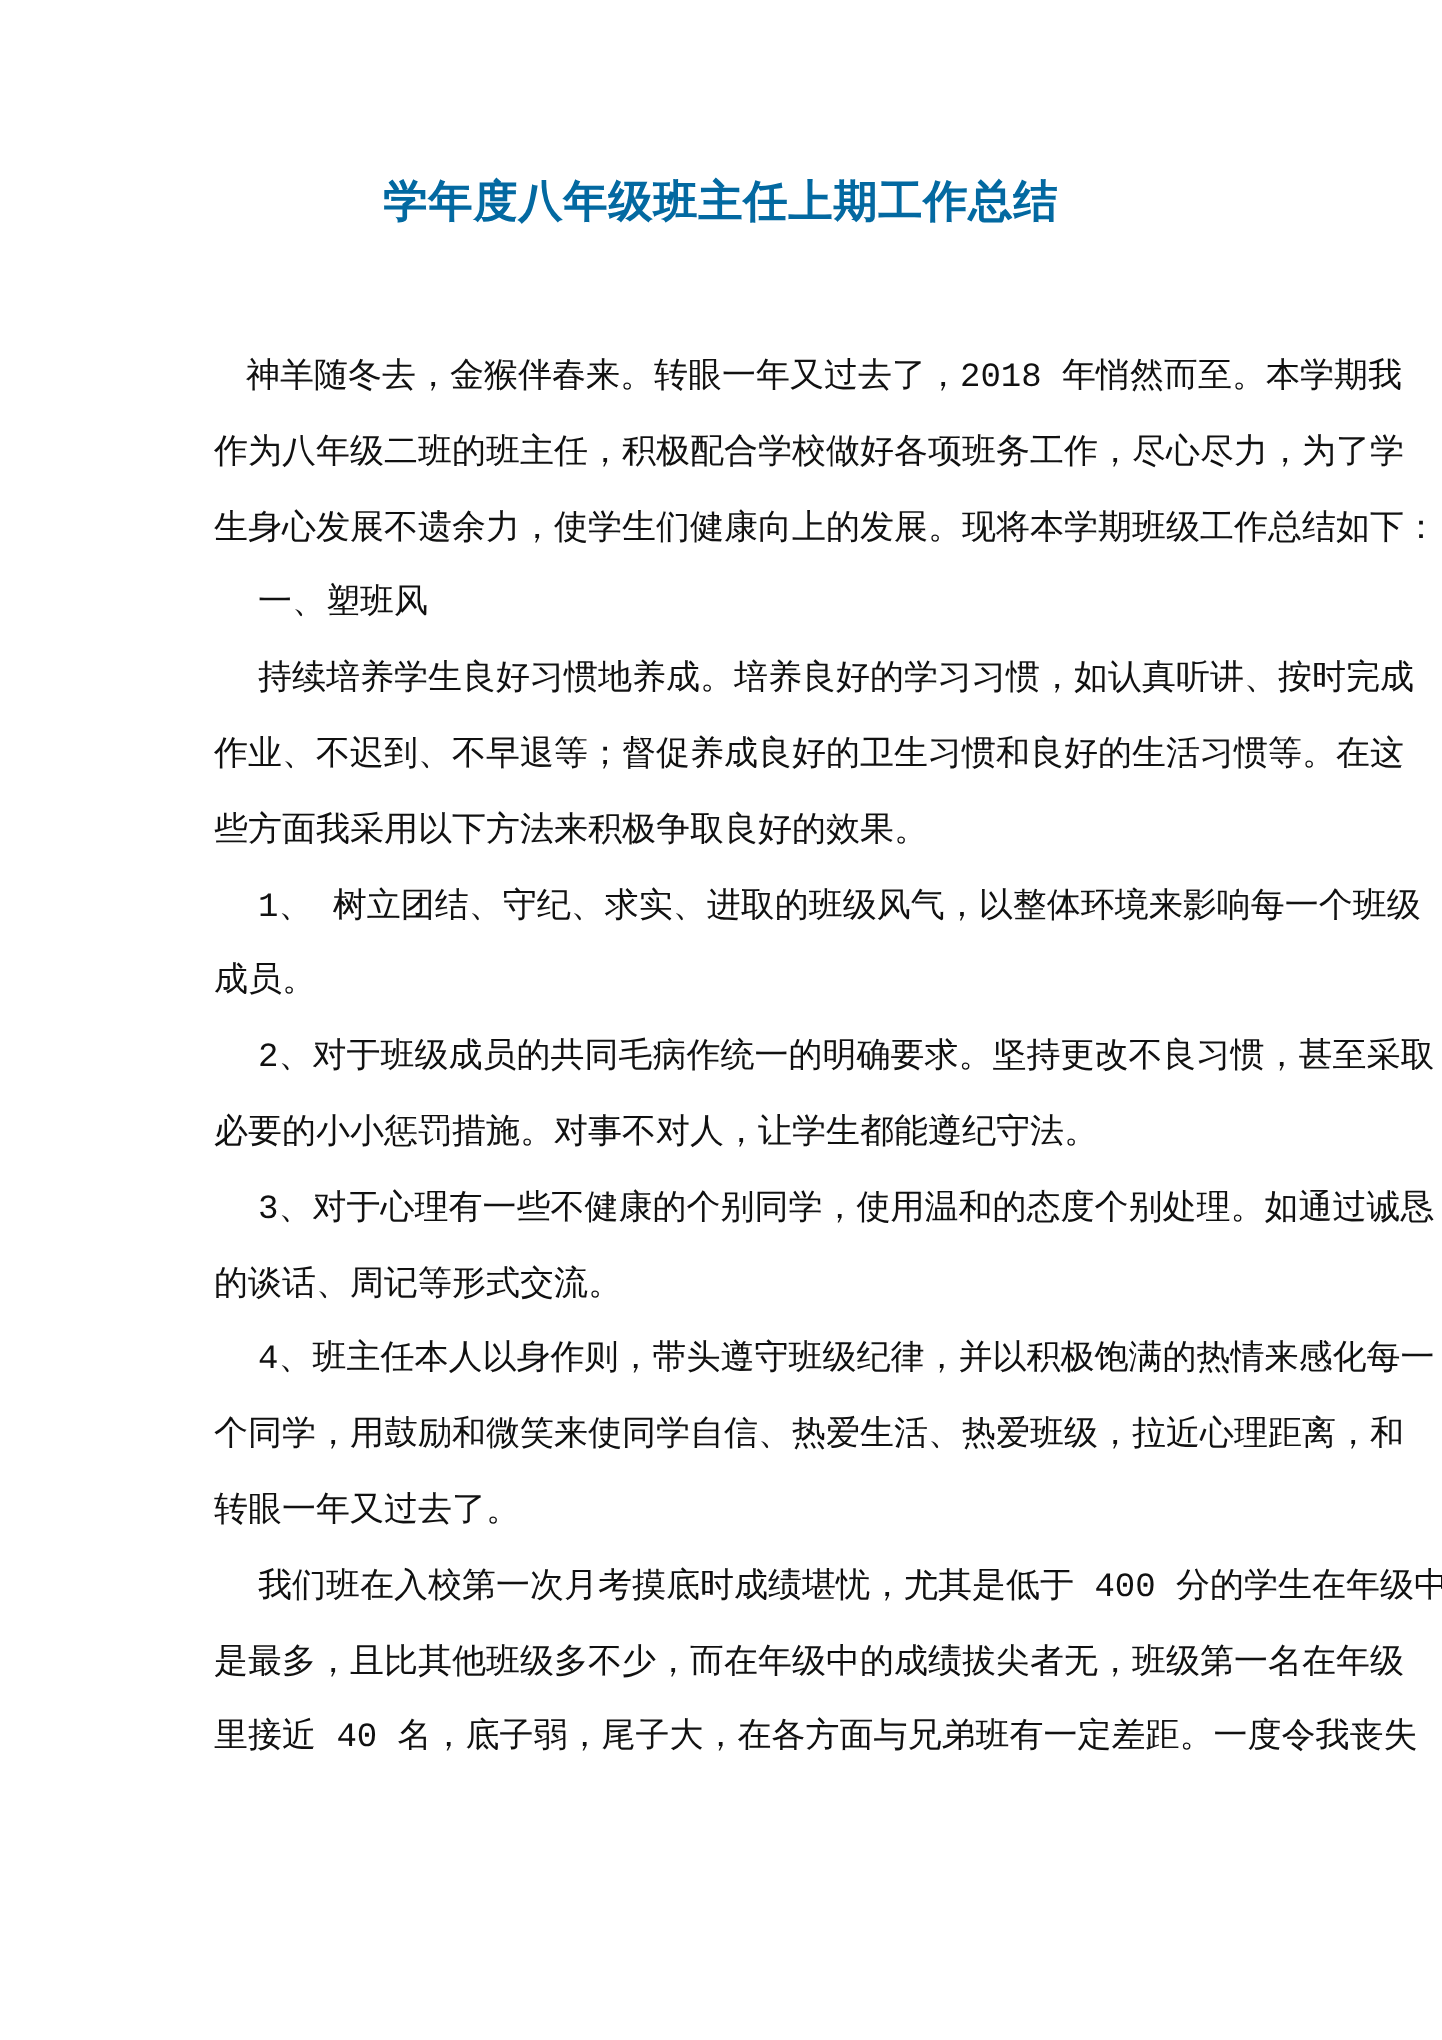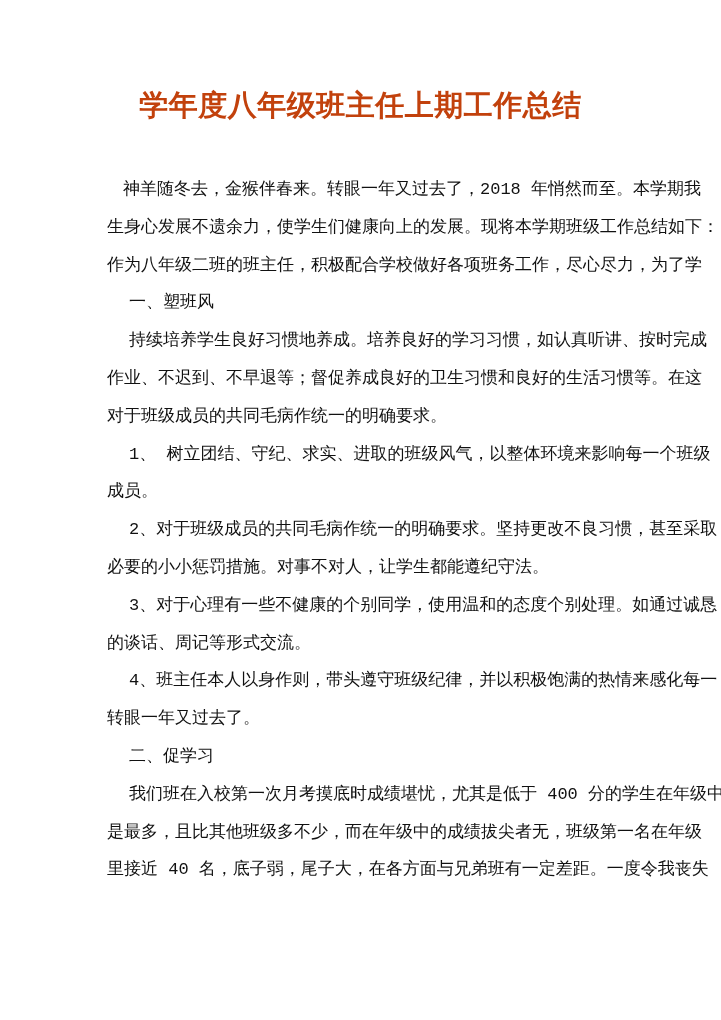--- a/index.html
+++ b/index.html
@@ -1,51 +1,51 @@
 <!DOCTYPE html>
 <html><head>
 <meta charset="utf-8">
 <style>
   html, body { margin: 0; padding: 0; background: #ffffff; }
   body { width: 721px; height: 1020px; position: relative; overflow: hidden; color: #111; }
   .page { position: absolute; left: 0; top: 0; width: 721px; height: 1020px; background: #fff; }
   .title {
     position: absolute; left: 0; width: 721px; top: 86px;
     text-align: center; font-family: "DejaVu Serif", "Liberation Serif", serif;
-    font-size: 29px; font-weight: bold; letter-spacing: 0.5px; color: #c2410c;
+    font-size: 22px; font-weight: bold; letter-spacing: 0.5px; color: #0369a1;
   }
   .body {
     position: absolute; left: 107px; top: 171px; width: 507px;
     font-family: Liberation Mono, monospace;
     font-size: 17px; line-height: 37.8px; color: #111;
   }
   .line { display: block; white-space: nowrap; height: 37.8px; text-align: justify; text-align-last: justify; }
   .line.last { text-align-last: left; }
   .ind1 { padding-left: 16px; }
   .ind0 { padding-left: 6px; margin-left: 16px; }
 </style>
 </head>
 <body>
 
 <div class="page">
   <div class="title">学年度八年级班主任上期工作总结</div>
   <div class="body" id="doc-body">
       <span class="line ind1">神羊随冬去，金猴伴春来。转眼一年又过去了，2018 年悄然而至。本学期我</span>
+      <span class="line">作为八年级二班的班主任，积极配合学校做好各项班务工作，尽心尽力，为了学</span>
       <span class="line">生身心发展不遗余力，使学生们健康向上的发展。现将本学期班级工作总结如下：</span>
-      <span class="line">作为八年级二班的班主任，积极配合学校做好各项班务工作，尽心尽力，为了学</span>
       <span class="line ind0 last">一、塑班风</span>
       <span class="line ind0">持续培养学生良好习惯地养成。培养良好的学习习惯，如认真听讲、按时完成</span>
       <span class="line">作业、不迟到、不早退等；督促养成良好的卫生习惯和良好的生活习惯等。在这</span>
-      <span class="line last">对于班级成员的共同毛病作统一的明确要求。</span>
+      <span class="line last">些方面我采用以下方法来积极争取良好的效果。</span>
       <span class="line ind0">1、  树立团结、守纪、求实、进取的班级风气，以整体环境来影响每一个班级</span>
       <span class="line last">成员。</span>
       <span class="line ind0">2、对于班级成员的共同毛病作统一的明确要求。坚持更改不良习惯，甚至采取</span>
       <span class="line last">必要的小小惩罚措施。对事不对人，让学生都能遵纪守法。</span>
       <span class="line ind0">3、对于心理有一些不健康的个别同学，使用温和的态度个别处理。如通过诚恳</span>
       <span class="line last">的谈话、周记等形式交流。</span>
       <span class="line ind0">4、班主任本人以身作则，带头遵守班级纪律，并以积极饱满的热情来感化每一</span>
+      <span class="line">个同学，用鼓励和微笑来使同学自信、热爱生活、热爱班级，拉近心理距离，和</span>
       <span class="line last">转眼一年又过去了。</span>
-      <span class="line ind0 last">二、促学习</span>
       <span class="line ind0">我们班在入校第一次月考摸底时成绩堪忧，尤其是低于 400 分的学生在年级中</span>
       <span class="line">是最多，且比其他班级多不少，而在年级中的成绩拔尖者无，班级第一名在年级</span>
       <span class="line">里接近 40 名，底子弱，尾子大，在各方面与兄弟班有一定差距。一度令我丧失</span>
     </div>
 </div>
 
 </body></html>

